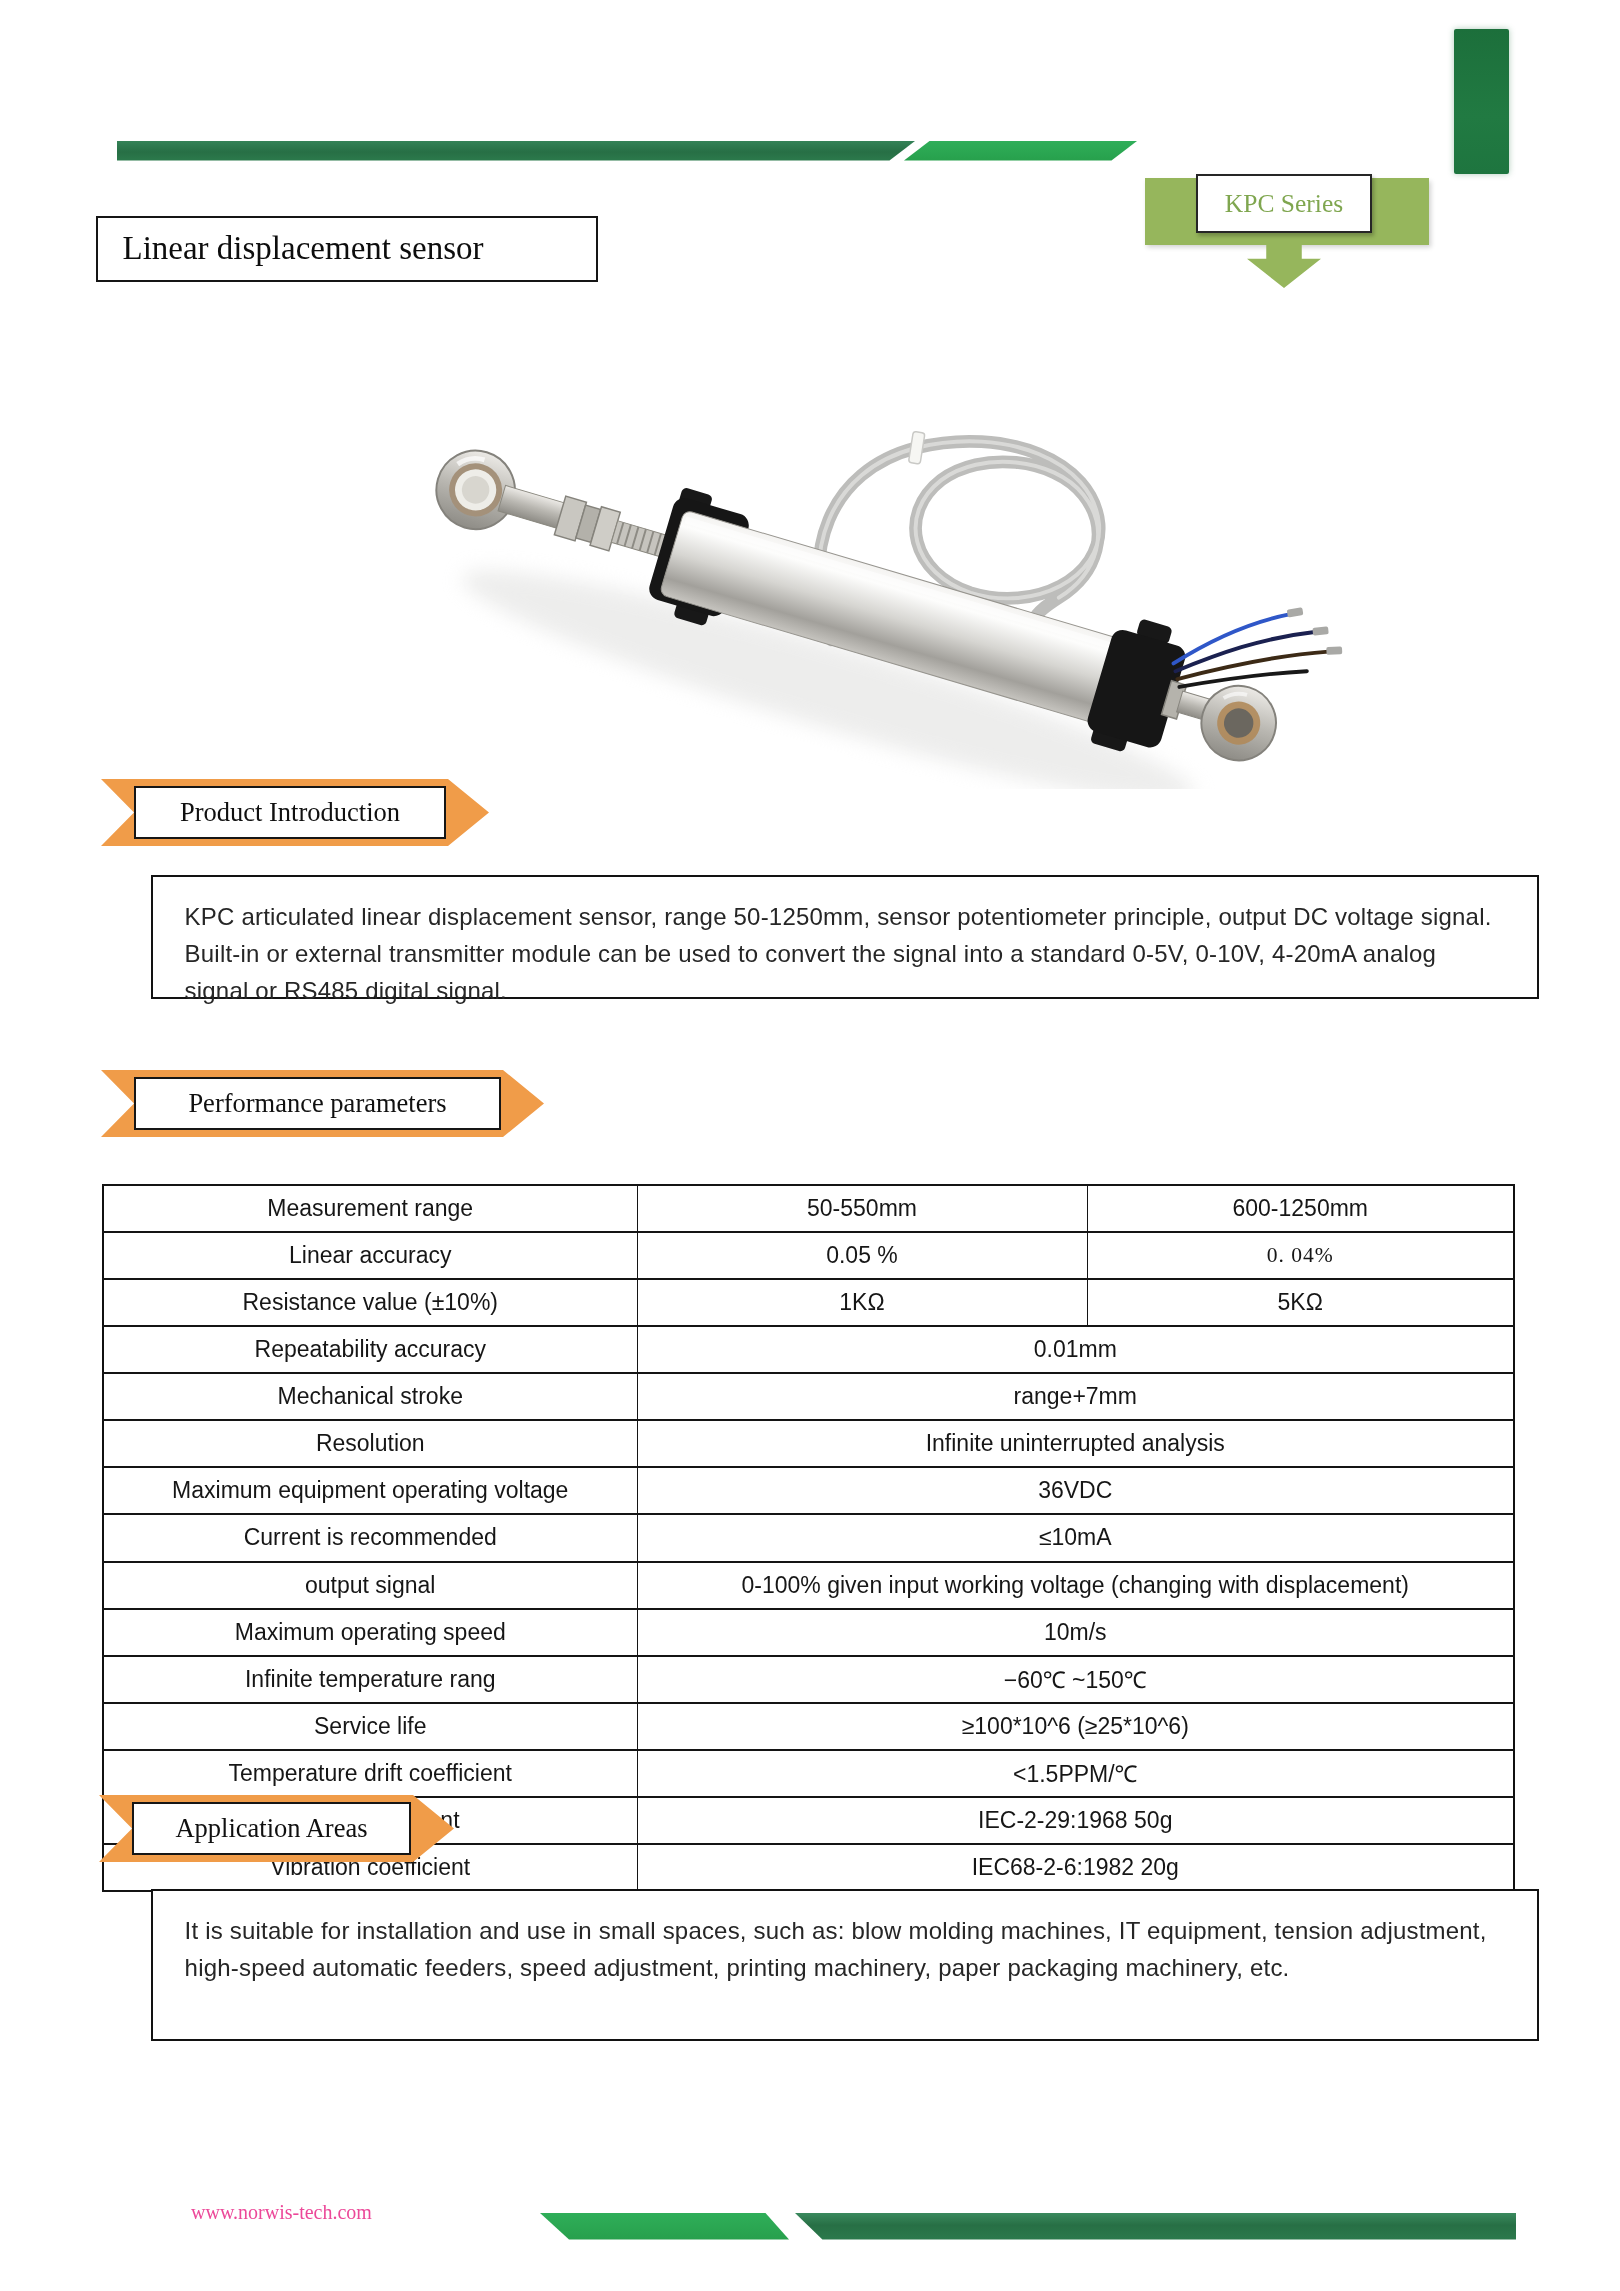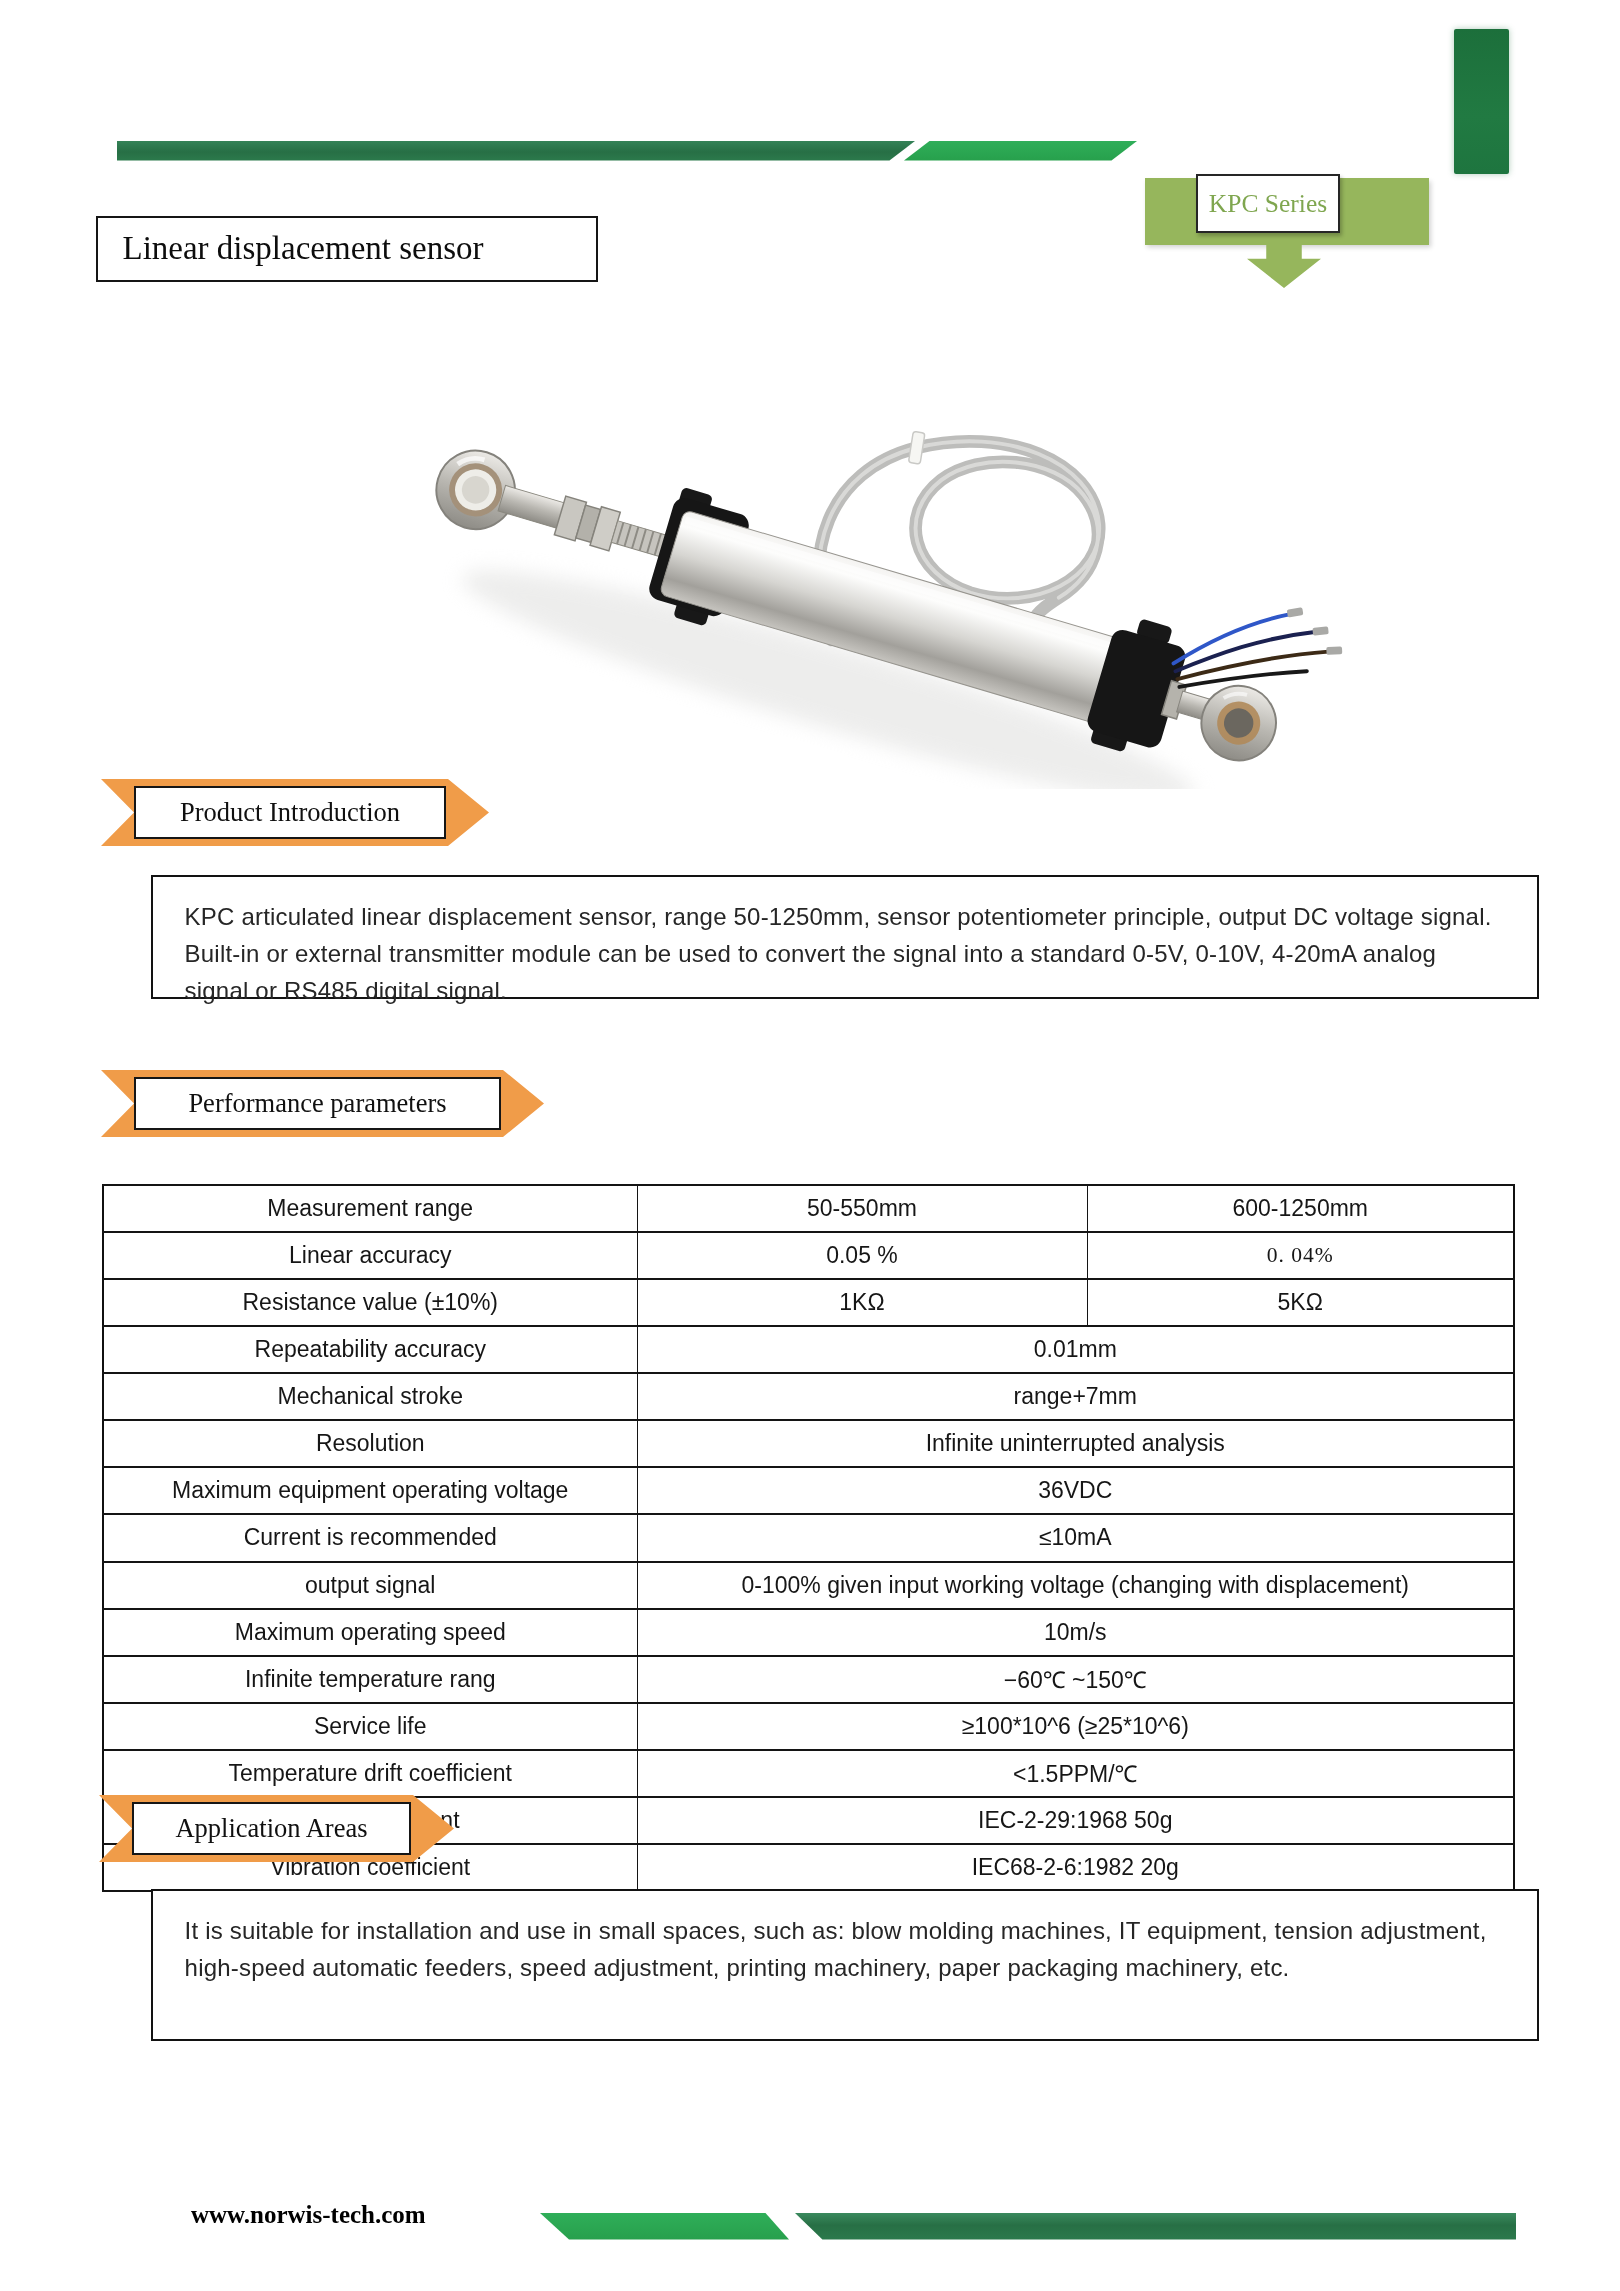--- a/index.html
+++ b/index.html
@@ -37,21 +37,21 @@
   
   .title-box {
     position:absolute; left:96px; top:216px; width:502px; height:66px;
     border:2px solid #151515; box-sizing:border-box; background:#fff;
     font-family:"Liberation Serif", serif; font-size:33px; color:#0d0d0d;
     line-height:60px; padding-left:24.5px; white-space:nowrap;
   }
   
   .kpc-band { position:absolute; left:1145px; top:178px; width:284px; height:67px; background:#96b65c; box-shadow:2px 2.9px 4.9px rgba(0,0,0,.18); }
   .kpc-label {
-    position:absolute; left:1196px; top:174px; width:144px; height:59px;
+    position:absolute; left:1196px; top:174px; width:176px; height:59px;
     background:#ffffff; border:2.5px solid #262626; box-sizing:border-box;
     display:flex; align-items:center; justify-content:center;
     font-family:"Liberation Serif", serif; font-size:25.5px; color:#7fa64f;
     box-shadow:2px 2.9px 3.9px rgba(0,0,0,.25);
   }
   .kpc-arrow {
     position:absolute; left:1247px; top:245px; width:74px; height:43px; background:#96b65c;
     clip-path:polygon(26% 0, 74% 0, 74% 32%, 100% 32%, 50% 100%, 0 32%, 26% 32%);
   }
   
@@ -81,21 +81,21 @@
   }
   .params tr { height:37px; }
   .params td {
     border:1.5px solid #141414; border-top-width:2.3px; border-bottom-width:2.3px;
     text-align:center; vertical-align:middle; padding:1px 7.8px; overflow:hidden; white-space:nowrap;
   }
   .serif-cell { font-family:"Liberation Serif", serif; font-size:21.6px; letter-spacing:1px; }
   
   .footer-url {
     position:absolute; left:191px; top:2201px; font-family:"Liberation Serif", serif;
-    font-size:25px; color:#000000; text-decoration:none;font-weight:bold;
+    font-size:20px; color:#ec4899; text-decoration:none;
   }
   
   .product-photo { position:absolute; left:407px; top:377px; width:941px; height:412px; }
 </style>
 </head>
 <body>
 
 <div id="page">
 
   <div class="bar bar-top-dark"></div>

